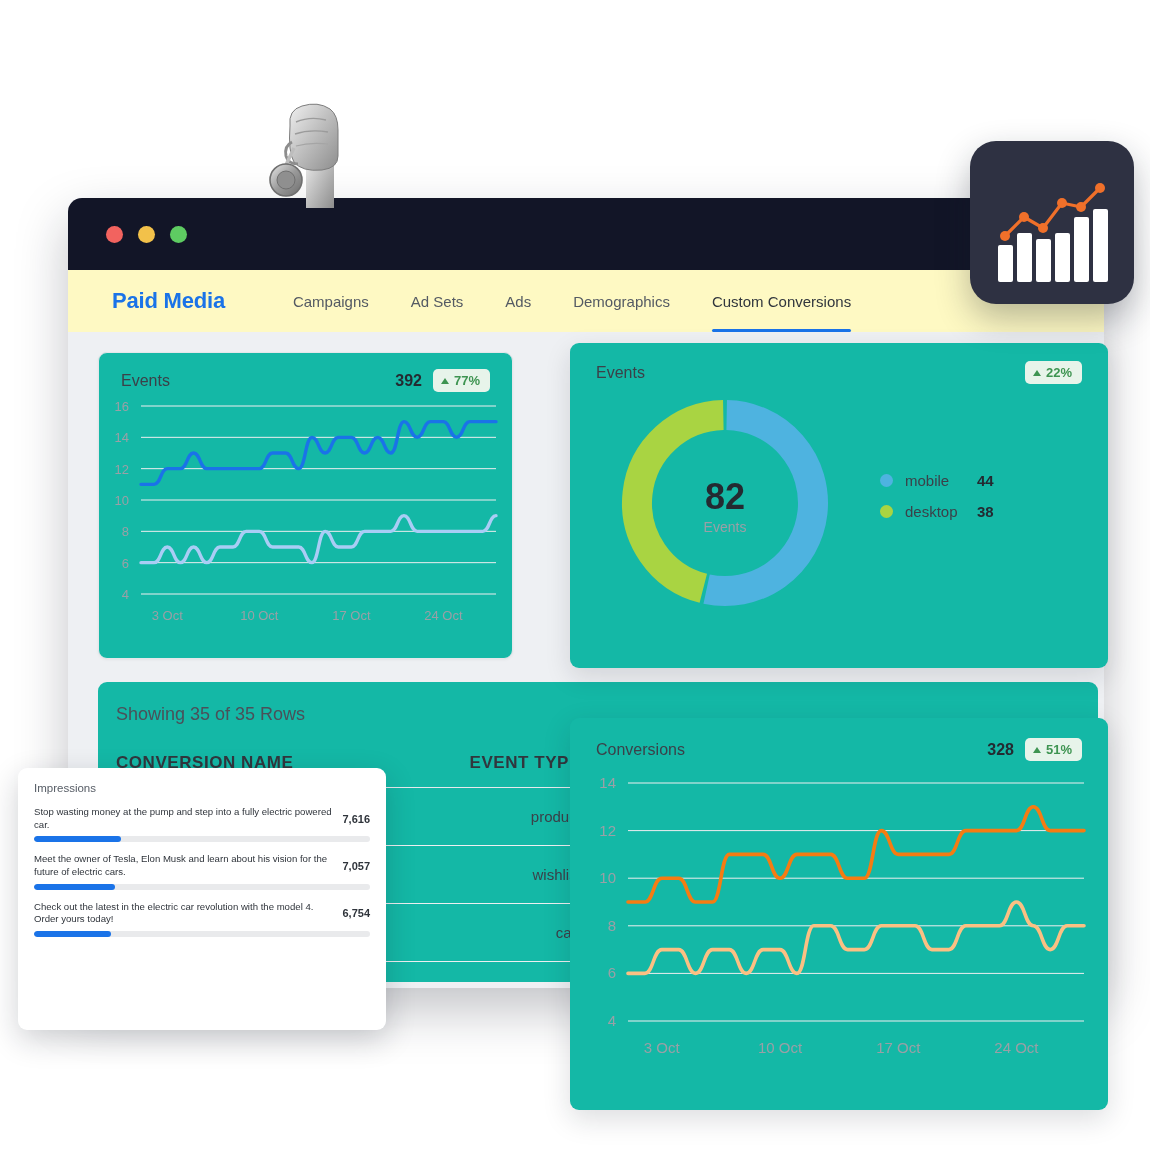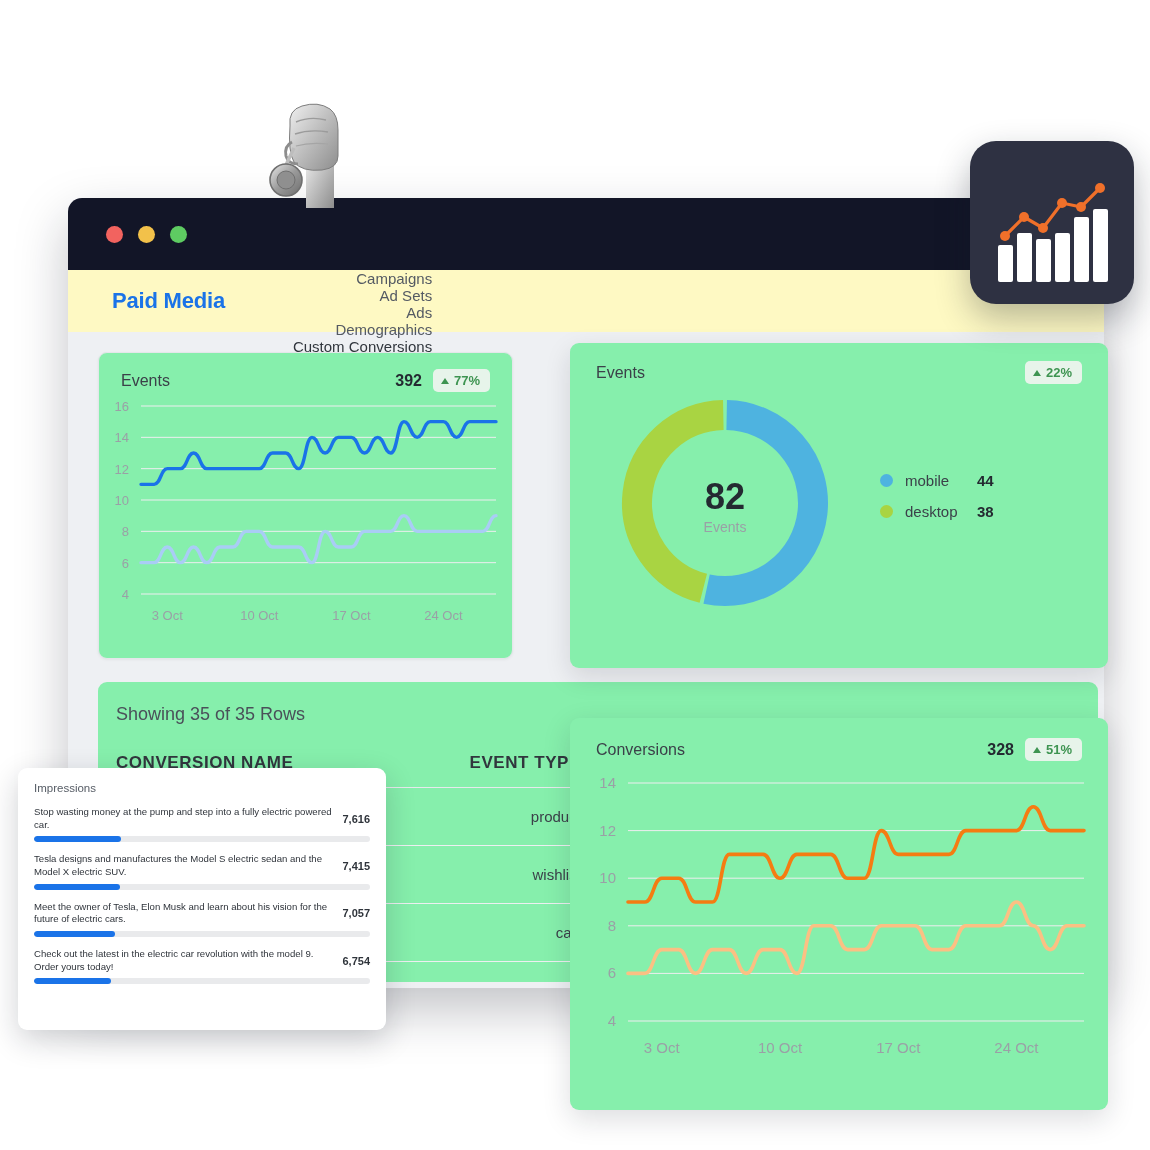--- a/index.html
+++ b/index.html
@@ -31,37 +31,37 @@
 
   .navbar {
     height: 62px; background: #fef9c3;
     display: flex; align-items: center; padding: 0 0 0 44px;
     position: relative;
   }
   .brand {
     color: #1a73e8; font-size: 22px; font-weight: bold;
     letter-spacing: -.2px; margin-right: 68px;
   }
-  .navtabs { display: flex; align-items: flex-end; height: 100%; flex-direction: column; }
+  .navtabs { display: flex; align-items: center; height: 100%; }
   .navtab {
     font-size: 15px; color: #545a63; margin-right: 42px;
     height: 100%; display: flex; align-items: center; position: relative;
     white-space: nowrap;
   }
   .navtab.active { color: #31363d; }
   .navtab.active::after {
     content: ""; position: absolute; left: 0; right: 0; bottom: 0;
     height: 3px; background: #1a73e8; border-radius: 2px;
   }
 
   .content { position: relative; padding: 20px 24px; }
 
   
   .card {
-    background: #86efac; border-radius: 9px;
+    background: #14b8a6; border-radius: 9px;
   }
   .card-head {
     display: flex; align-items: center; justify-content: space-between;
   }
   .card-title { font-size: 16px; color: #3b4149; }
   .head-right { display: flex; align-items: center; gap: 11px; }
   .big-num { font-size: 16px; font-weight: bold; color: #242a31; }
   .pill {
     background: #e7f4ea; color: #3e9451; font-size: 13px; font-weight: bold;
     padding: 4px 10px 4px 8px; border-radius: 5px;
@@ -377,43 +377,34 @@
     <div class="impr-row">
       <div class="impr-line">
         <span class="impr-text">Stop wasting money at the pump and step into a fully electric powered car.</span>
         <span class="impr-val">7,616</span>
       </div>
       <div class="bar-track">
         <div class="bar-fill" style="width:26%"></div>
       </div>
     </div>
 
-    <div class="impr-row">
-      <div class="impr-line">
-        <span class="impr-text">Tesla designs and manufactures the Model S electric sedan and the Model X electric SUV.</span>
-        <span class="impr-val">7,415</span>
-      </div>
-      <div class="bar-track">
-        <div class="bar-fill" style="width:25.5%"></div>
-      </div>
-    </div>
 
     <div class="impr-row">
       <div class="impr-line">
         <span class="impr-text">Meet the owner of Tesla, Elon Musk and learn about his vision for the future of electric cars.</span>
         <span class="impr-val">7,057</span>
       </div>
       <div class="bar-track">
         <div class="bar-fill" style="width:24%"></div>
       </div>
     </div>
 
     <div class="impr-row">
       <div class="impr-line">
-        <span class="impr-text">Check out the latest in the electric car revolution with the model 9. Order yours today!</span>
+        <span class="impr-text">Check out the latest in the electric car revolution with the model 4. Order yours today!</span>
         <span class="impr-val">6,754</span>
       </div>
       <div class="bar-track">
         <div class="bar-fill" style="width:23%"></div>
       </div>
     </div>
   </div>
 
   <div class="app-icon">
     <svg width="164" height="163" viewBox="0 0 164 163">

